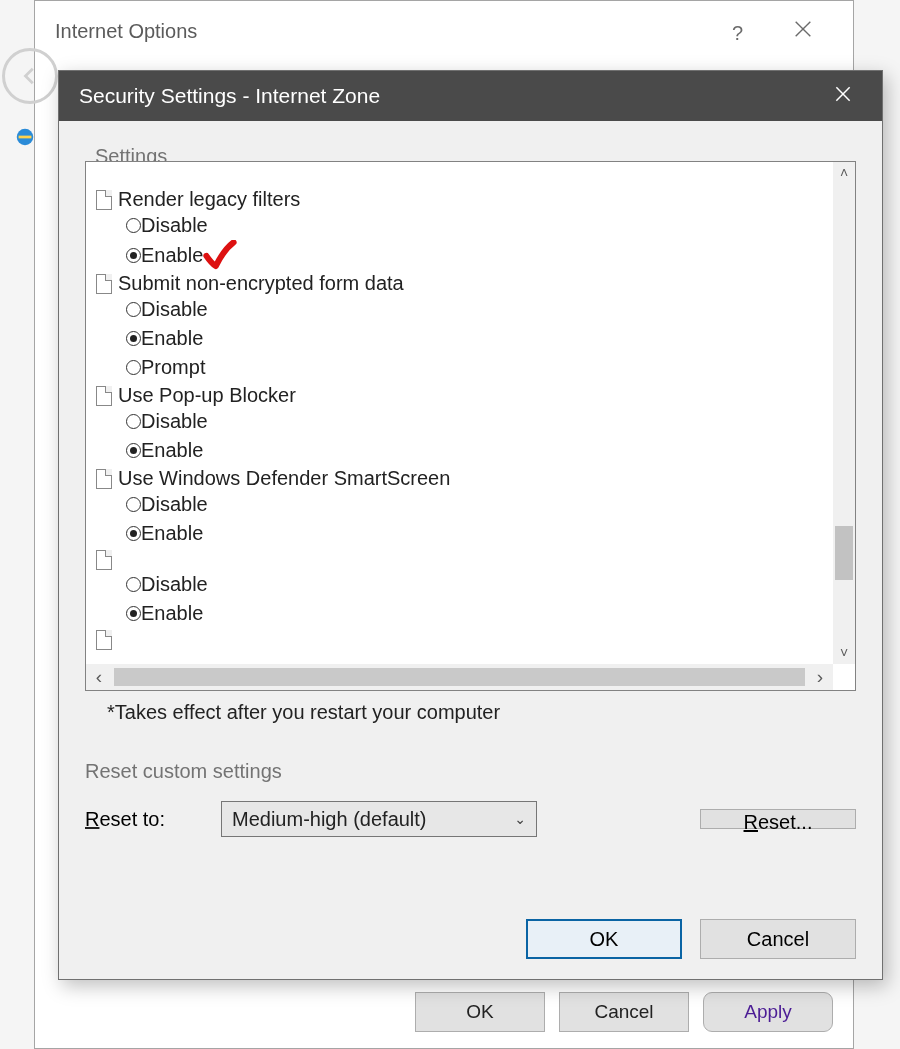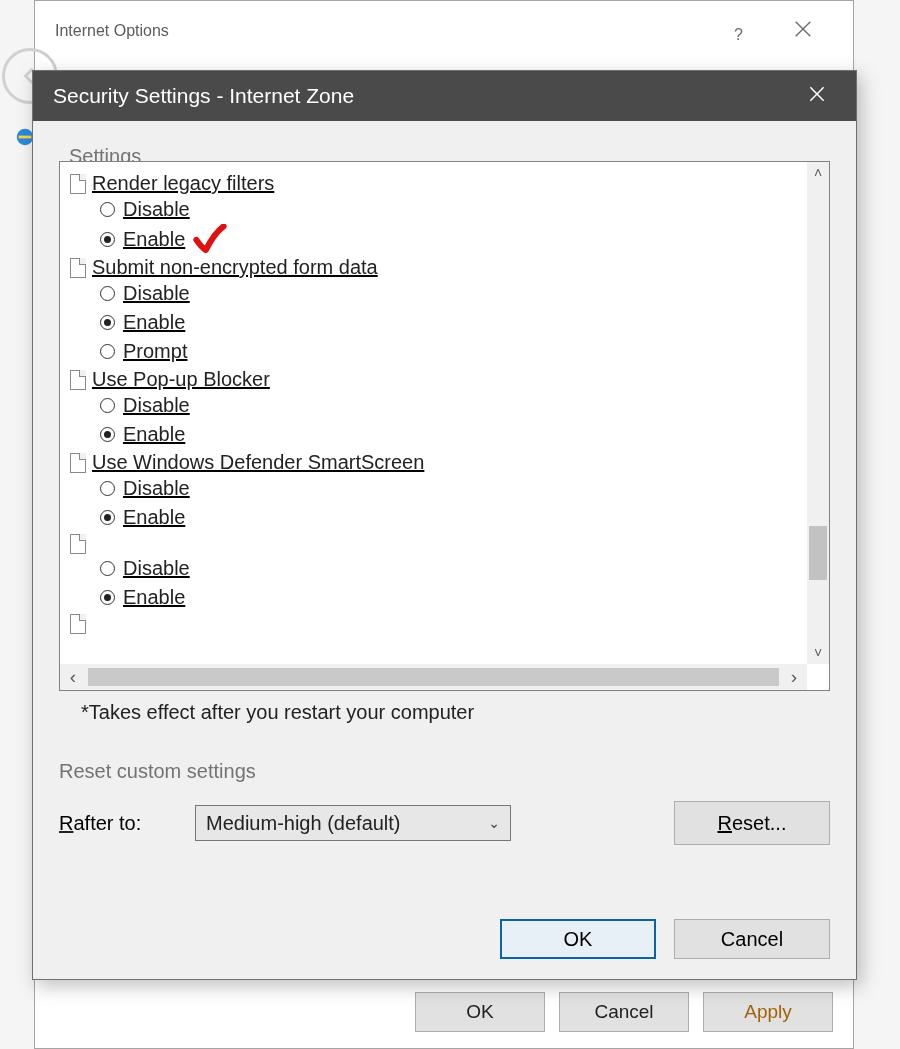--- a/index.html
+++ b/index.html
@@ -25,21 +25,21 @@
     border: 1px solid #a5a5a5;
     background: #fff;
   }
   .parent-titlebar {
     display: flex;
     align-items: center;
     justify-content: space-between;
     height: 60px;
     padding: 0 20px 0 20px;
     color: #5b5b5b;
-    font-size: 16px;
+    font-size: 20px;
   }
   .parent-title { flex: 1; }
   .parent-actions span {
     display: inline-block;
     width: 60px;
     text-align: center;
     color: #6b6b6b;
   }
   .parent-actions .close-x svg { width: 22px; height: 22px; }
 
@@ -68,26 +68,26 @@
   }
   .win-btn {
     width: 130px;
     height: 40px;
     background: #e1e1e1;
     border: 1px solid #adadad;
     font-size: 19px;
     font-family: inherit;
     color:#222;
   }
-  .win-btn.disabled { color: #a16207; }
+  .win-btn.disabled { color: #4c1d95; border-radius: 9px; }
 
   
   .dialog {
     position: absolute;
-    left: 32px;
+    left: 58px;
     top: 70px;
     width: 825px;
     height: 910px;
     background: #f0f0f0;
     border: 1px solid #707070;
     box-shadow: 4px 6px 18px rgba(0,0,0,.25);
   }
   .titlebar {
     height: 50px;
     background: #4a4a4a;
@@ -123,36 +123,35 @@
     border: 1px solid #828282;
     background: #fff;
     width: 100%;
     height: 530px;
     position: relative;
   }
   .list-inner {
     position: absolute;
     top:0;left:0;right:22px;bottom:26px;
     overflow: hidden;
-    padding: 8px 4px 0 10px;
-    text-decoration: underline;
+    padding: 24px 4px 0 10px;
   }
   .item-head {
     display:flex;align-items:center;gap:6px;
     font-size:20px;color:#222;
     margin-top:2px;
   }
   .page-icon {
     width:16px;height:20px;border:1px solid #888;background:#fff;position:relative;
   }
   .page-icon::after{
     content:"";position:absolute;top:-1px;right:-1px;width:6px;height:6px;background:#f0f0f0;border-left:1px solid #888;border-bottom:1px solid #888;
   }
   .opt {
-    display:flex;align-items:center;gap:8px;
+    display:flex;align-items:center;gap:0;
     padding-left: 30px;
     font-size:20px;color:#222;
     line-height:1.45;
   }
   .radio {
     width:15px;height:15px;border:1.5px solid #333;border-radius:50%;
     display:inline-flex;align-items:center;justify-content:center;flex:0 0 auto;
   }
   .radio.checked::after{content:"";width:7px;height:7px;background:#222;border-radius:50%;}
 
@@ -179,21 +178,21 @@
   }
   .reset-row label { width:120px; font-size:20px; }
   .underline-r { text-decoration: underline; text-decoration-color:#222; }
   .select {
     width: 316px; height: 36px;
     border:1px solid #767676;background:#e7e7e7;
     display:flex;align-items:center;justify-content:space-between;
     padding:0 10px;font-size:20px;color:#222;
   }
   .select .chev{font-size:14px;color:#444;}
-  .reset-btn { margin-left:auto; width:156px; height:44px; background:#e1e1e1;border:1px solid #adadad;font-size:20px;font-family:inherit;}
+  .reset-btn { margin-left:auto; width:156px; height:20px; background:#e1e1e1;border:1px solid #adadad;font-size:20px;font-family:inherit;}
 
   .dlg-buttons {
     position:absolute;bottom:20px;right:26px;display:flex;gap:18px;
   }
   .dlg-buttons button{
     width:156px;height:40px;font-size:20px;background:#e1e1e1;border:1px solid #adadad;font-family:inherit;
   }
   .dlg-buttons button.primary{border:2px solid #0a64a4;background:#e8f0f7;}
 </style>
 </head>
@@ -329,21 +328,21 @@
           <div class="arrow">›</div>
         </div>
       </div>
 
       <div class="note">*Takes effect after you restart your computer</div>
     </div>
 
     <div class="groupbox reset-group">
       <div class="group-label" style="position:static;background:none;padding:0">Reset custom settings</div>
       <div class="reset-row">
-        <label><span class="underline-r">R</span><span>after to:</span></label>
+        <label><span class="underline-r">R</span><span>eset to:</span></label>
         <div class="select">
           <span>Medium-high (default)</span>
           <span class="chev">⌄</span>
         </div>
         <button class="reset-btn"><span style="text-decoration:underline">R</span>eset...</button>
       </div>
     </div>
   </div>
 
   <div class="dlg-buttons">

